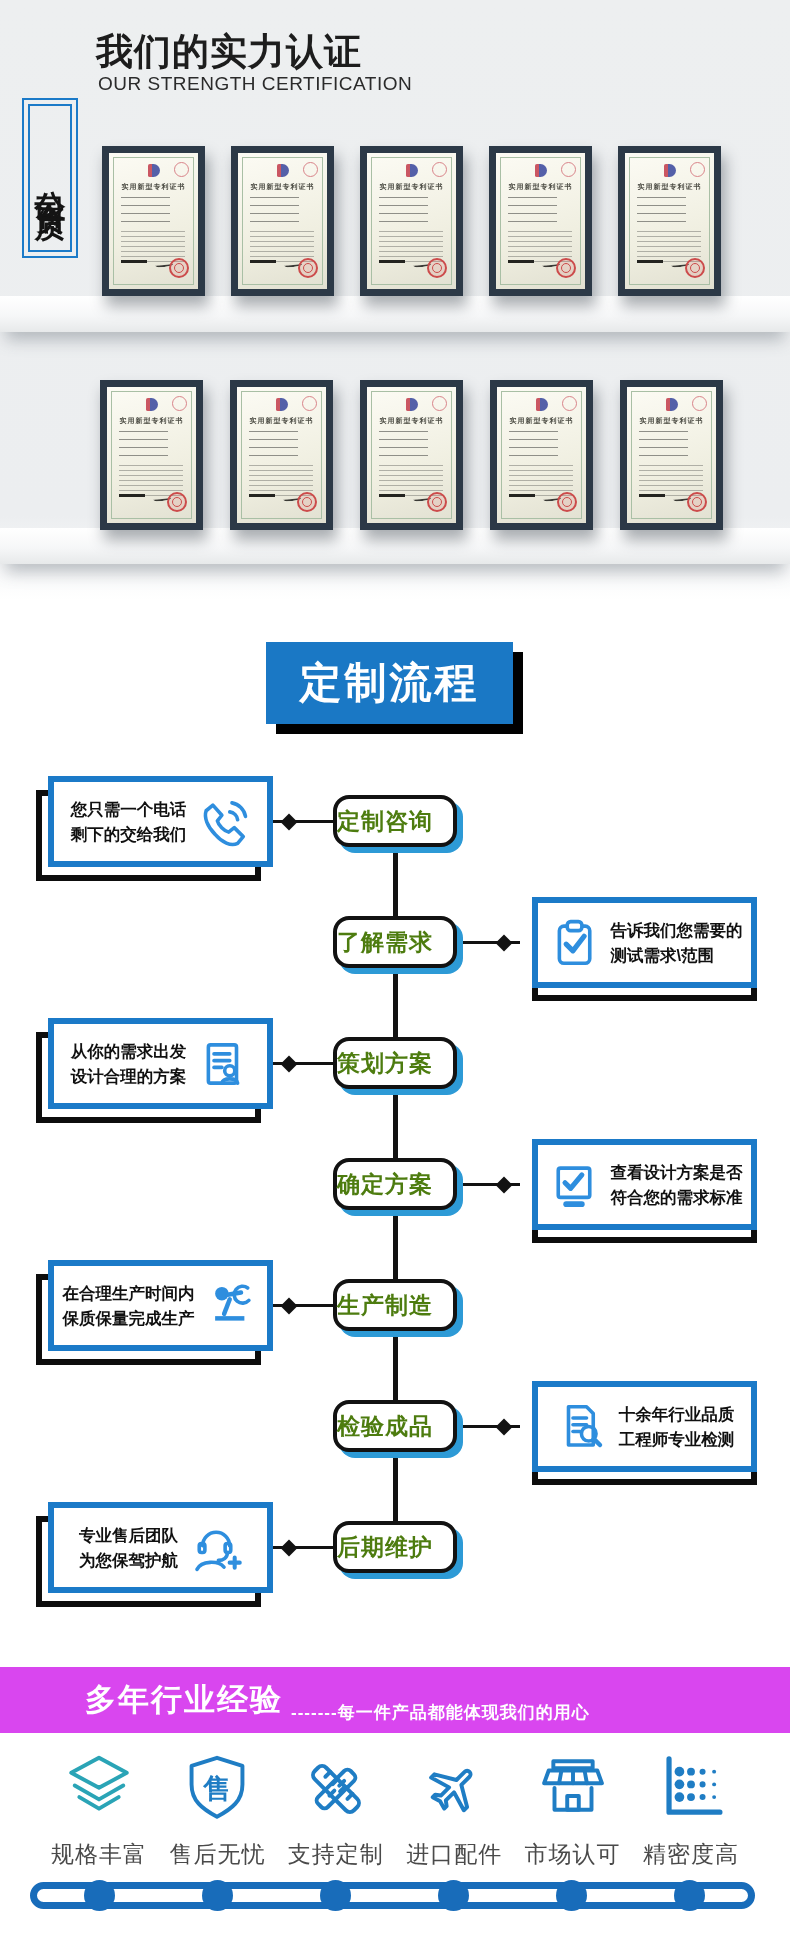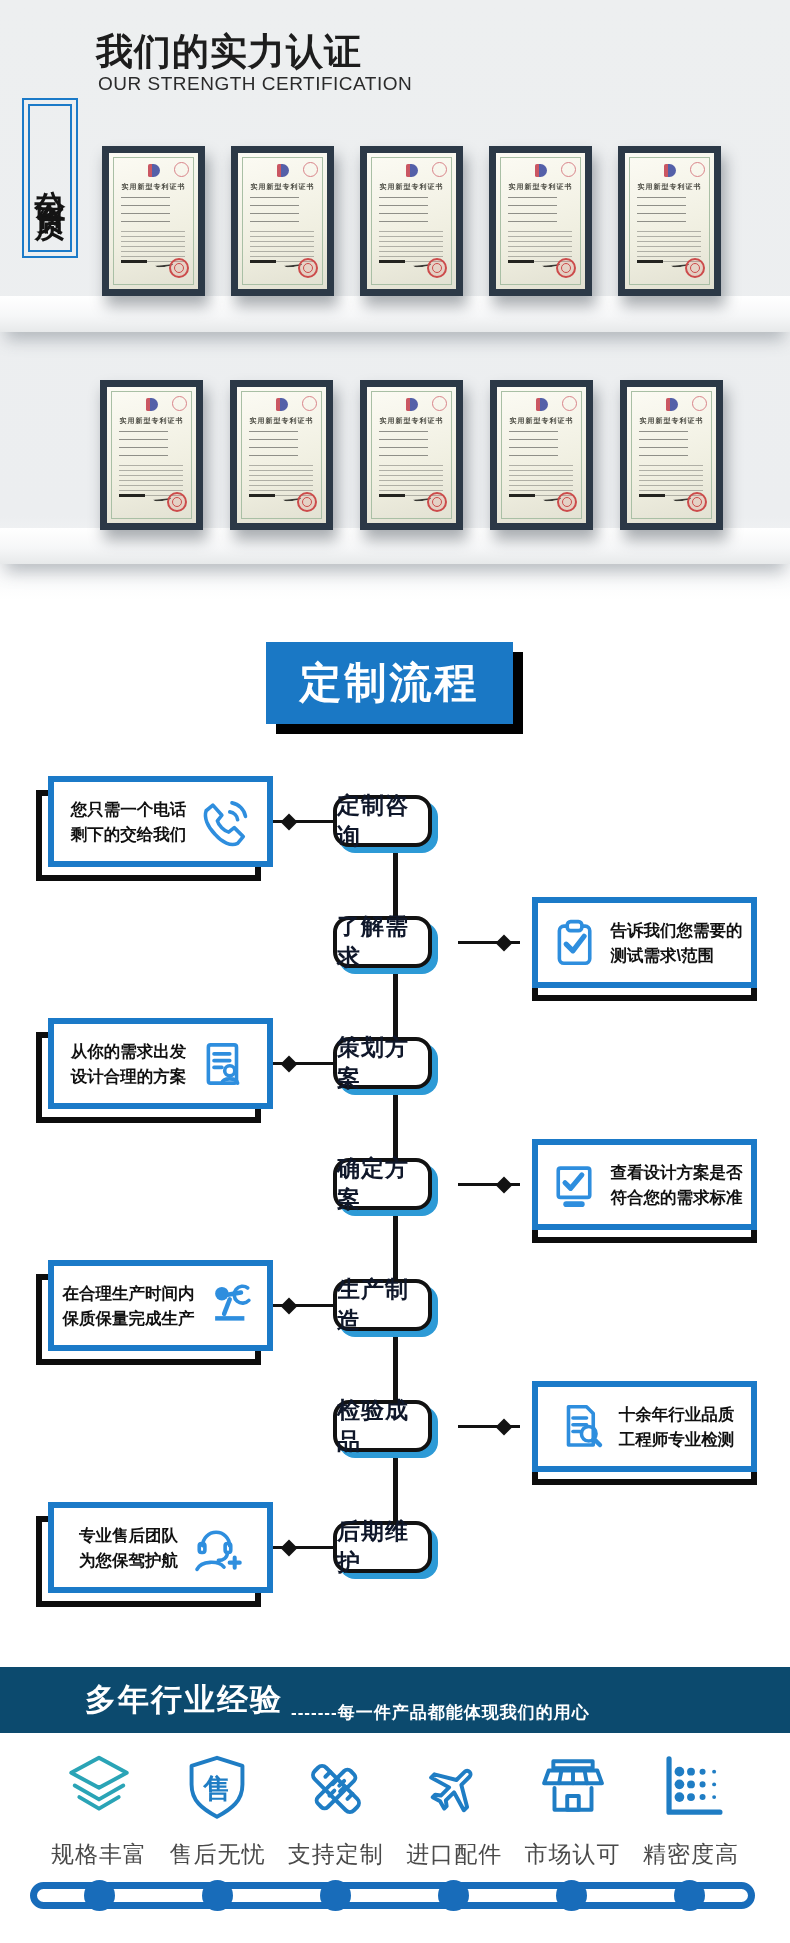--- a/index.html
+++ b/index.html
@@ -34,23 +34,23 @@
   .cert-sign{position:absolute;left:46px;bottom:22px;width:18px;height:6px;border-bottom:2px solid #3a3a36;transform:rotate(-6deg);border-radius:40%}
   .cert-stamp{position:absolute;right:9px;bottom:11px;width:20px;height:20px;border:2px solid #cc4b4b;border-radius:50%;background:rgba(222,94,94,.14)}
   .cert-stamp::after{content:"";position:absolute;inset:3px;border:1px solid #cc4b4b;border-radius:50%}
 
   
   .banner-wrap{position:absolute;left:266px;top:642px;width:247px;height:82px}
   .banner-shadow{position:absolute;left:10px;top:10px;width:247px;height:82px;background:#000}
   .banner{position:absolute;left:0;top:0;width:247px;height:82px;background:#1a78c5;color:#fff;
           font-size:42px;font-weight:bold;display:flex;align-items:center;justify-content:center;letter-spacing:3px}
   .spine{position:absolute;left:393px;top:821px;width:5px;height:726px;background:#121212;z-index:1}
-  .node{position:absolute;left:333px;width:99px;height:52px;background:#fff;border:4px solid #121212;border-radius:16px;
-        box-shadow:6px 6px 0 0 #2d9ad6;display:flex;align-items:center;justify-content:center;
-        font-size:23px;font-weight:bold;color:#0f172a;letter-spacing:1px;z-index:3}
+  .node{position:absolute;left:333px;width:124px;height:52px;background:#fff;border:4px solid #121212;border-radius:16px;
+        box-shadow:6px 6px 0 0 #2d9ad6;display:flex;align-items:center;
+        font-size:23px;font-weight:bold;color:#4d7c0f;letter-spacing:1px;z-index:3}
   .h-link{position:absolute;height:3px;background:#121212;z-index:2}
   .h-link .diamond{position:absolute;top:-4.5px;width:12px;height:12px;background:#121212;transform:rotate(45deg)}
   .h-link.left{left:273px;width:60px}
   .h-link.left .diamond{left:10px}
   .h-link.right{left:458px;width:62px}
   .h-link.right .diamond{right:10px}
   .callout{position:absolute;width:237px;height:105px;z-index:2}
   .callout.left{left:36px}
   .callout.right{left:520px}
   .frame-shadow{position:absolute;width:225px;height:91px;border:6px solid #0d0d0d;background:transparent}
@@ -58,21 +58,21 @@
   .callout.right .frame-shadow{left:12px;top:13px}
   .callout-box{position:absolute;width:225px;height:91px;border:6px solid #1b7ac8;background:#fff;
                display:flex;align-items:center;justify-content:center;gap:10px;padding:8px 8px}
   .callout.left  .callout-box{left:12px;top:0}
   .callout.right .callout-box{left:12px;top:0}
   .callout-text{font-size:16.5px;font-weight:bold;color:#101010;line-height:1.5;white-space:nowrap}
   .callout-icon{width:54px;height:54px;flex:none}
   .callout-icon svg{width:100%;height:100%;stroke:#2e8ede;fill:none;stroke-width:3.2;stroke-linecap:round;stroke-linejoin:round}
 
   
-  .exp-bar{position:absolute;left:0;top:1667px;width:790px;height:66px;background:#0c4a6e;color:#fff;
+  .exp-bar{position:absolute;left:0;top:1667px;width:790px;height:66px;background:#d946ef;color:#fff;
            display:flex;align-items:center;padding-left:85px}
   .exp-title{font-size:31px;font-weight:bold;letter-spacing:2px}
   .exp-tagline{font-size:17px;font-weight:bold;margin-left:8px;margin-top:24px;letter-spacing:1px}
   .features{position:absolute;left:40px;top:1752px;width:710px;display:flex;justify-content:space-between}
   .feature{width:118px;display:flex;flex-direction:column;align-items:center;gap:13px}
   .feature-icon{width:74px;height:74px;display:flex;align-items:center;justify-content:center}
   .feature-icon svg{width:100%;height:100%;stroke:#1f7dc4;fill:none;stroke-width:3.4;stroke-linecap:round;stroke-linejoin:round}
   .feature-icon svg.teal{stroke:#2aa4b6}
   .feature-label{font-size:23px;font-weight:normal;color:#4a4a4a;letter-spacing:1px;white-space:nowrap}
   .track{position:absolute;left:30px;top:1882px;width:725px;height:27px;border:7px solid #186cba;border-radius:15px;z-index:1}

